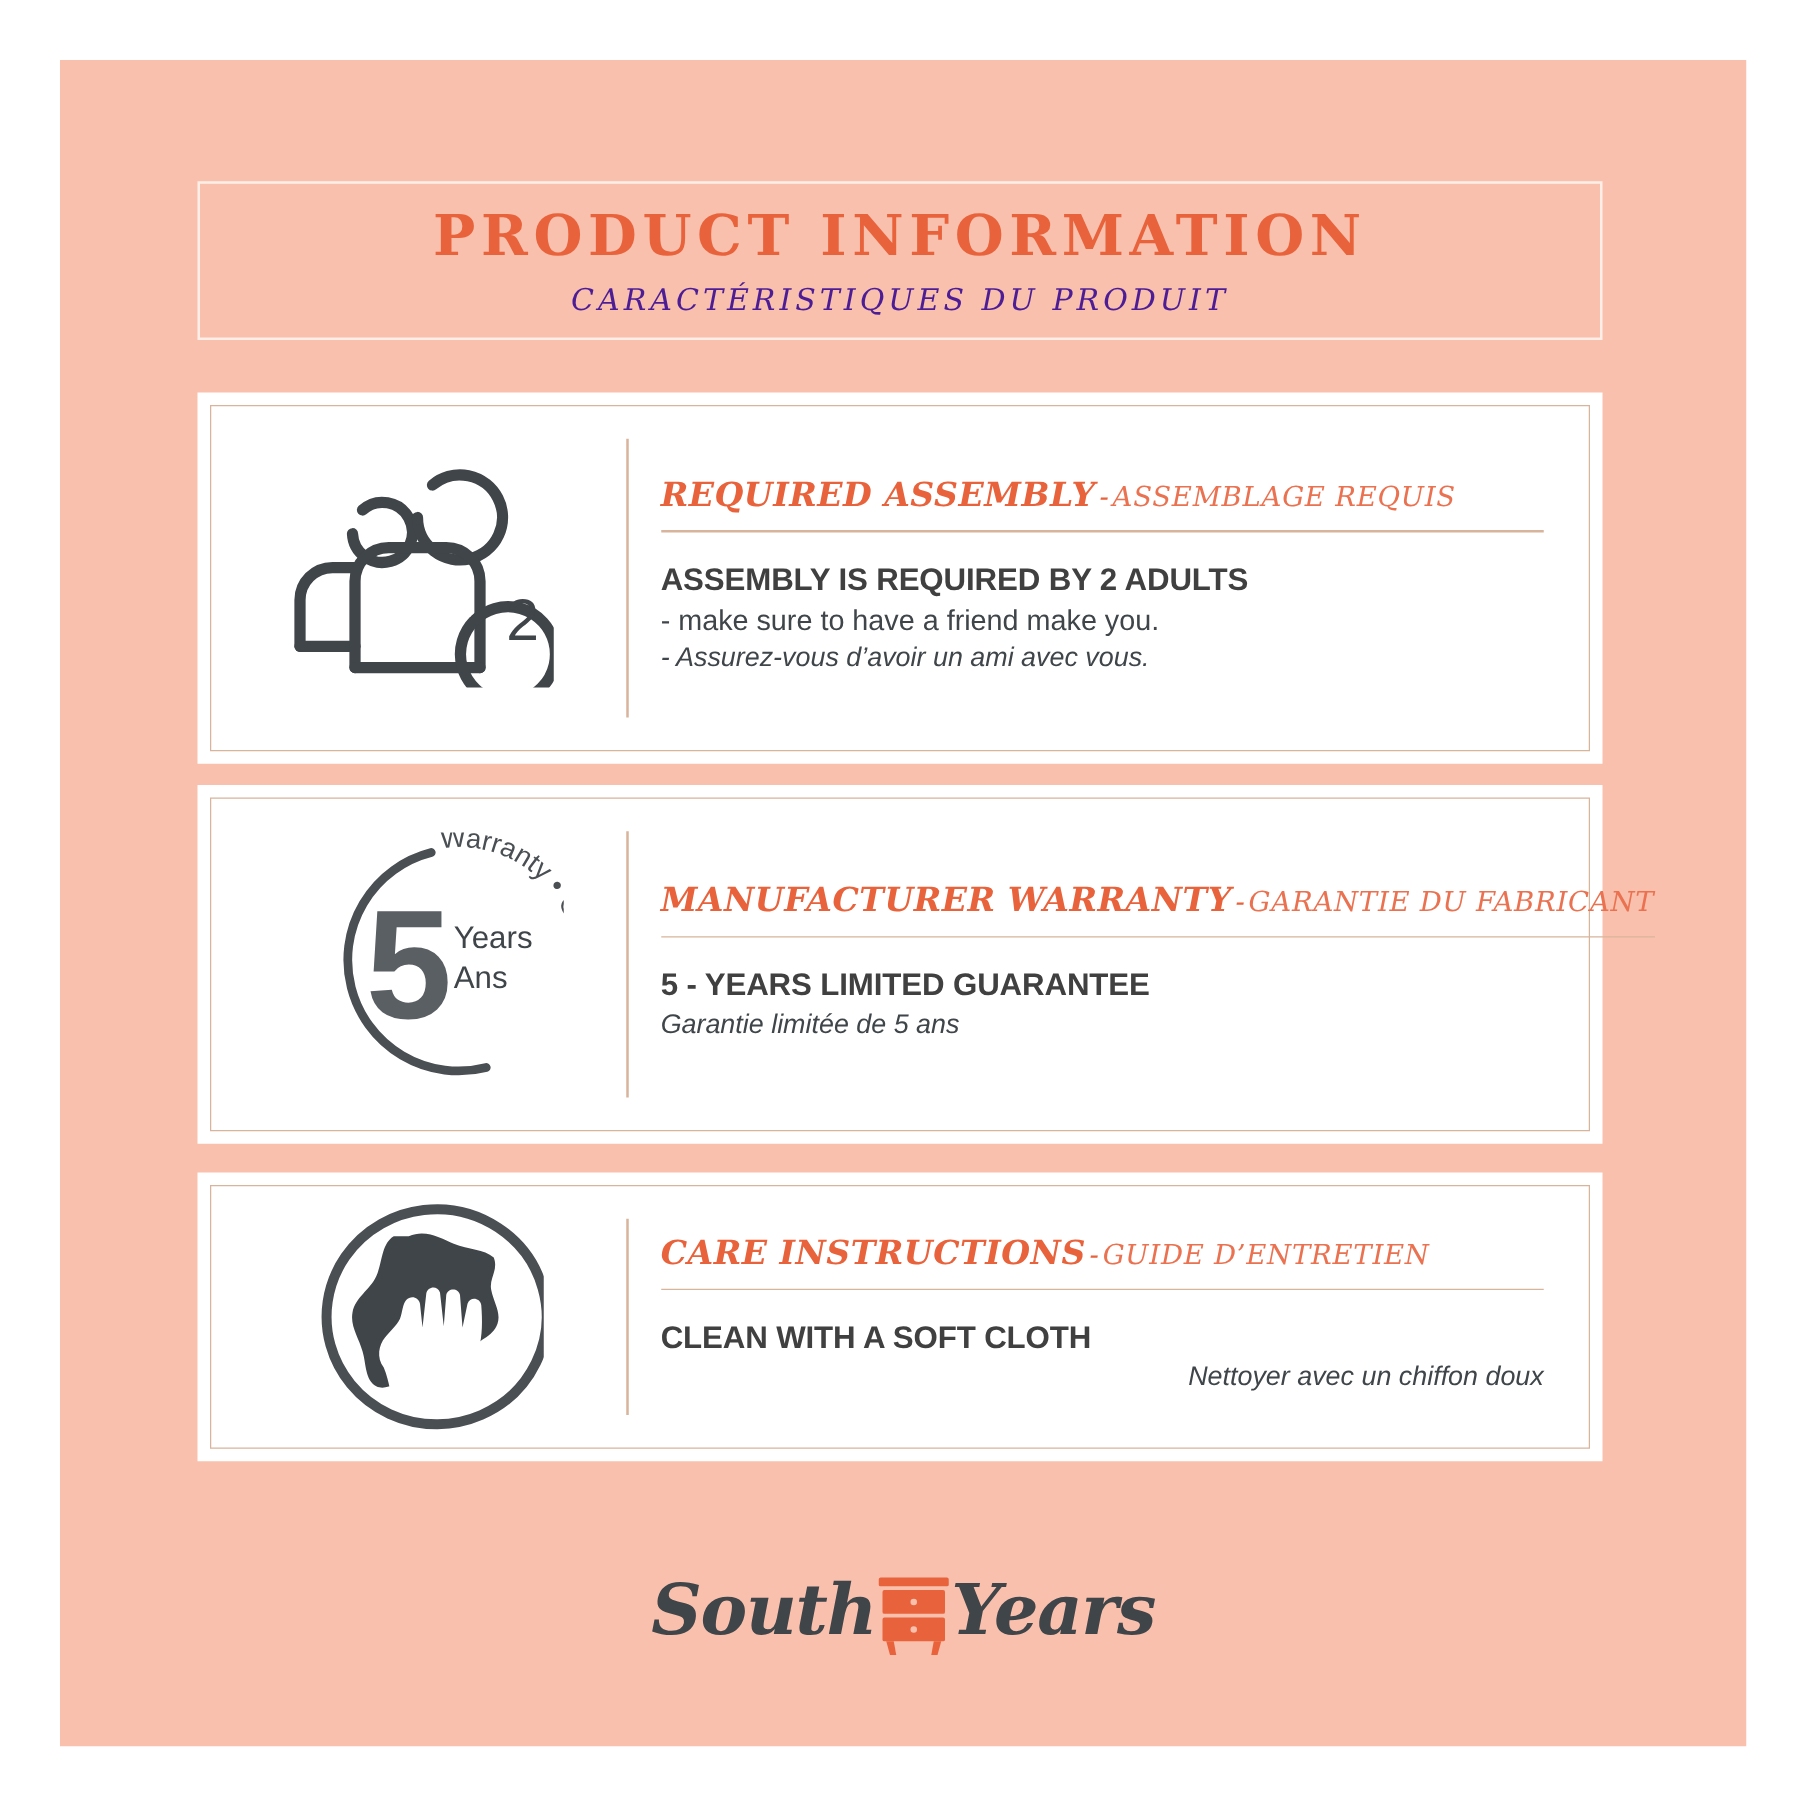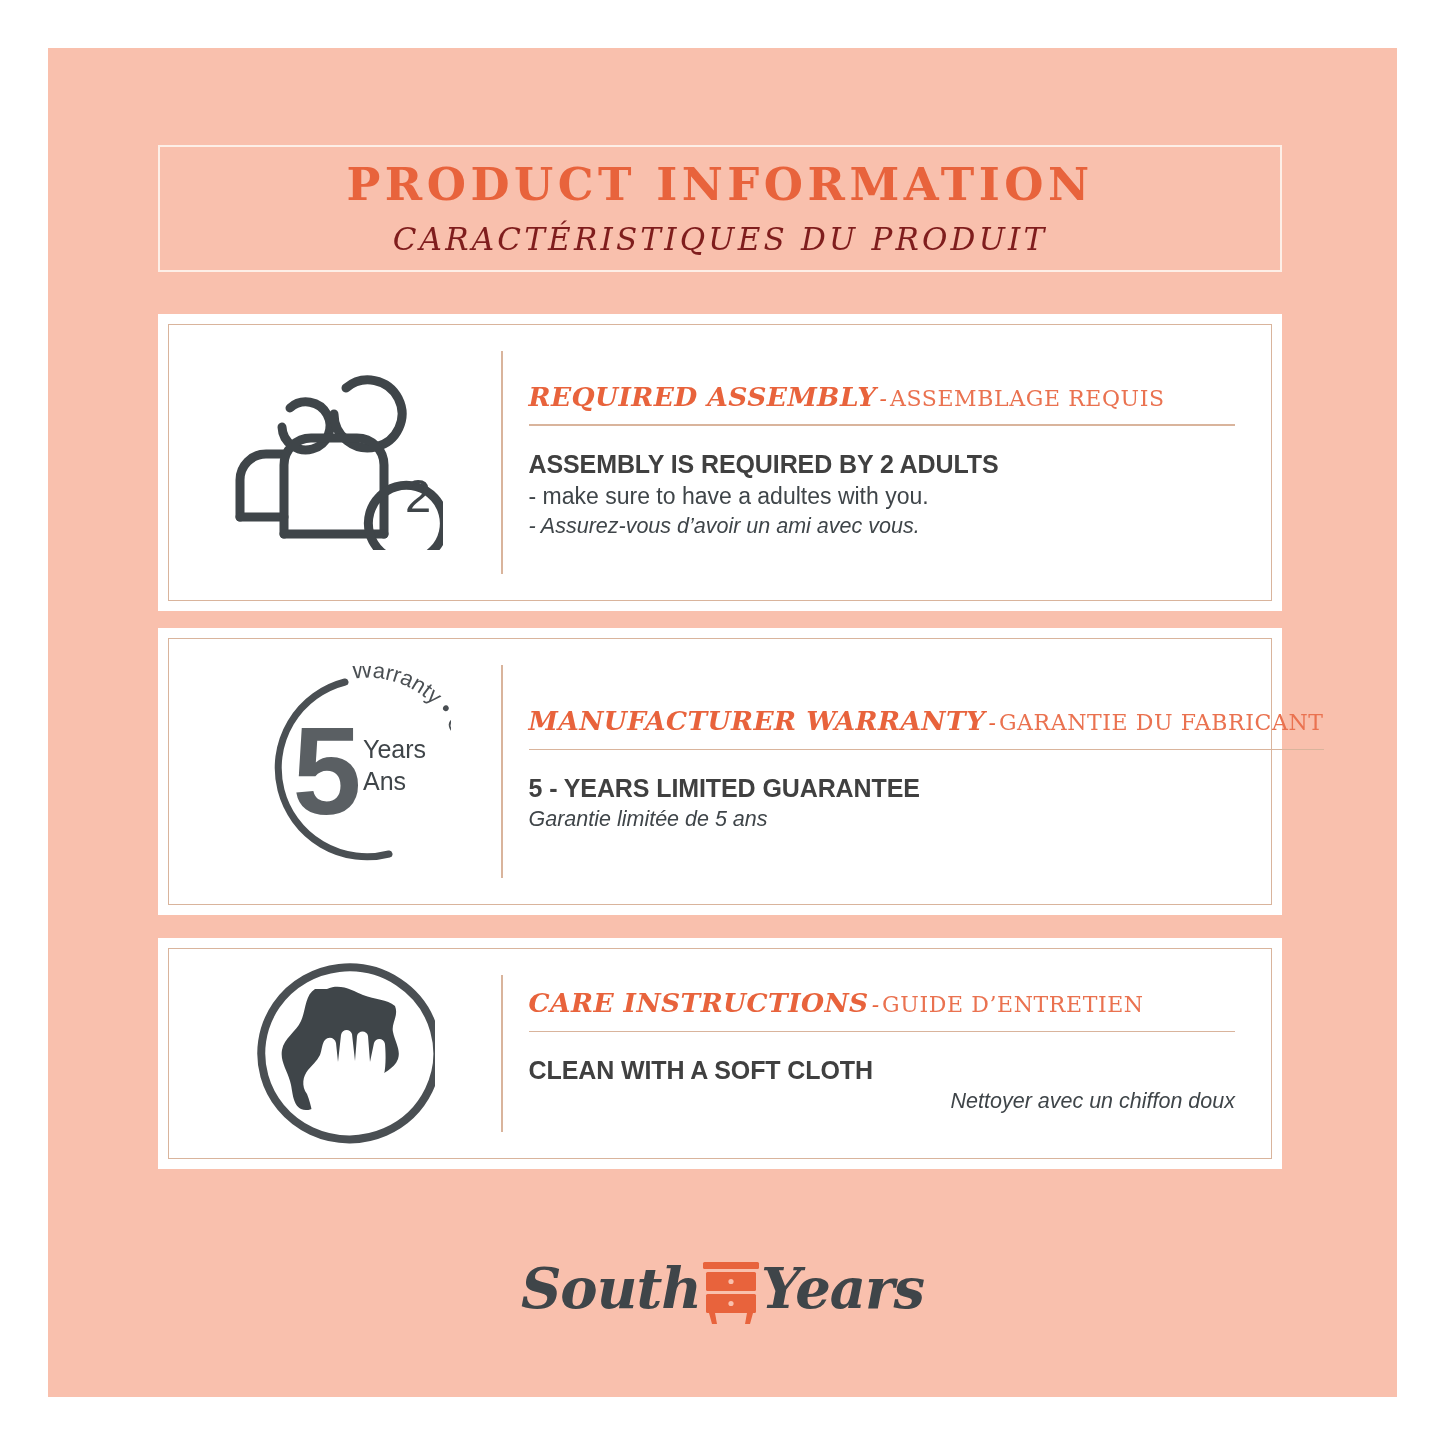--- a/index.html
+++ b/index.html
@@ -51,23 +51,23 @@
     font-size: 45px;
     letter-spacing: 4.5px;
     color: #e8633c;
     line-height: 1;
     white-space: nowrap;
   }
   .header-sub {
     font-family: "DejaVu Serif", serif;
     font-style: italic;
     font-weight: normal;
-    font-size: 31px;
+    font-size: 24px;
     letter-spacing: 3.2px;
-    color: #7f1d1d;
+    color: #4c1d95;
     line-height: 1;
     margin-top: 17px;
     white-space: nowrap;
   }
 
   
   .card {
     position: absolute;
     left: 110px;
     width: 1124px;
@@ -124,20 +124,21 @@
   }
   .sec-head-dash {
     font-family: "DejaVu Serif", serif;
     font-style: italic;
     font-size: 22px;
     color: #e8633c;
     padding: 0 3px;
   }
   .sec-head-fr {
     font-family: "DejaVu Serif", serif;
+    font-style: italic;
     font-weight: normal;
     font-size: 22px;
     letter-spacing: 0.6px;
     color: #ea7250;
   }
   .rule {
     height: 1.5px;
     background: #d9b49c;
     width: 100%;
     margin-bottom: 22px;
@@ -217,21 +218,21 @@
             <text x="190" y="137" text-anchor="middle" font-family="Liberation Sans, sans-serif" font-size="47" fill="#3f4549">2</text>
           </svg>
         </div>
         <div class="divider"></div>
         <div class="text-col">
           <div class="sec-head">
             <span class="sec-head-en">REQUIRED ASSEMBLY</span><span class="sec-head-dash">-</span><span class="sec-head-fr">ASSEMBLAGE REQUIS</span>
           </div>
           <div class="rule"></div>
           <div class="body-en-bold">ASSEMBLY IS REQUIRED BY 2 ADULTS</div>
-          <div class="body-en">- make sure to have a adultes with you.</div>
+          <div class="body-en">- make sure to have a friend make you.</div>
           <div class="body-fr">- Assurez-vous d’avoir un ami avec vous.</div>
         </div>
       </div>
     </div>
 
     <div class="card" id="card-warranty">
       <div class="card-inner">
         <div class="icon-col">
           <svg class="icon-svg" width="232" height="212" viewBox="0 0 232 212">
             <defs>

